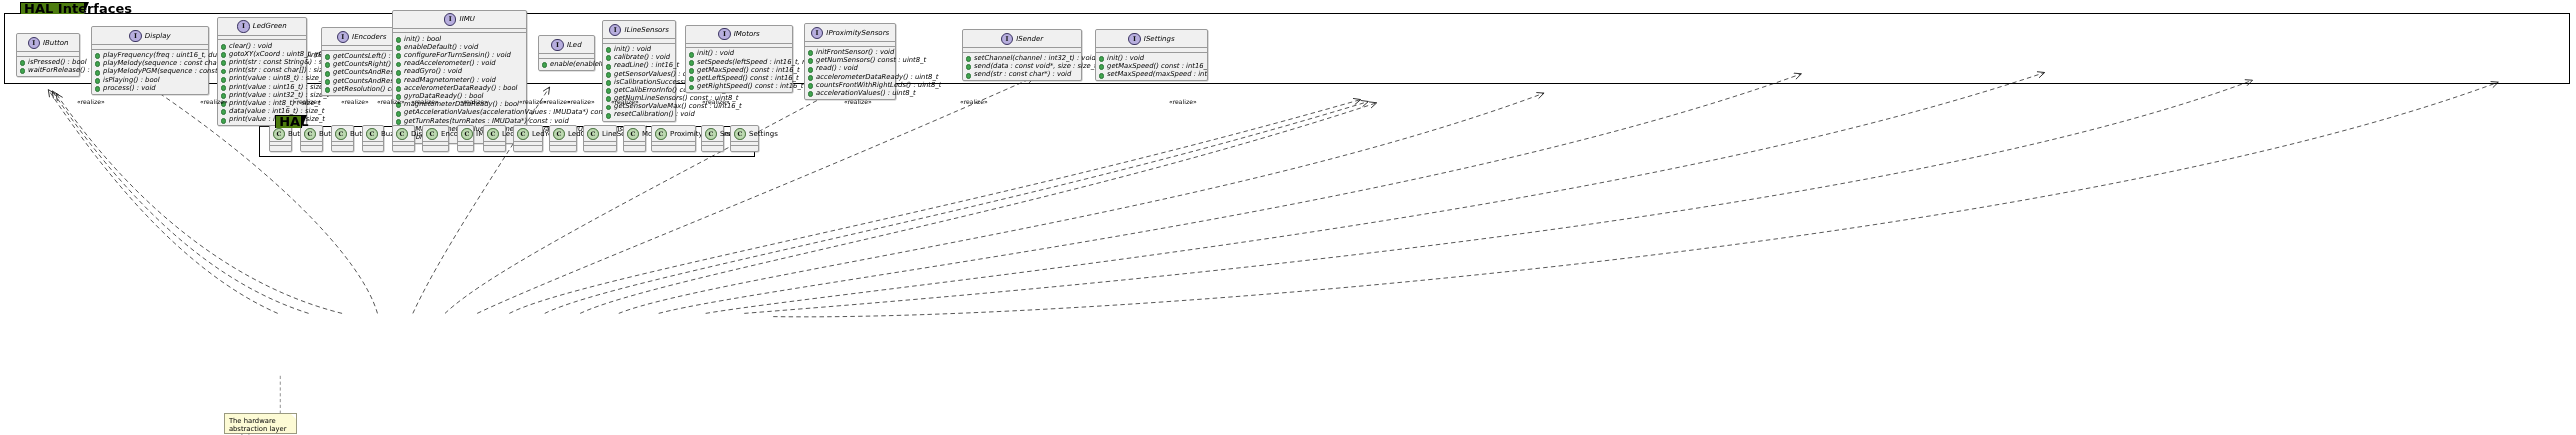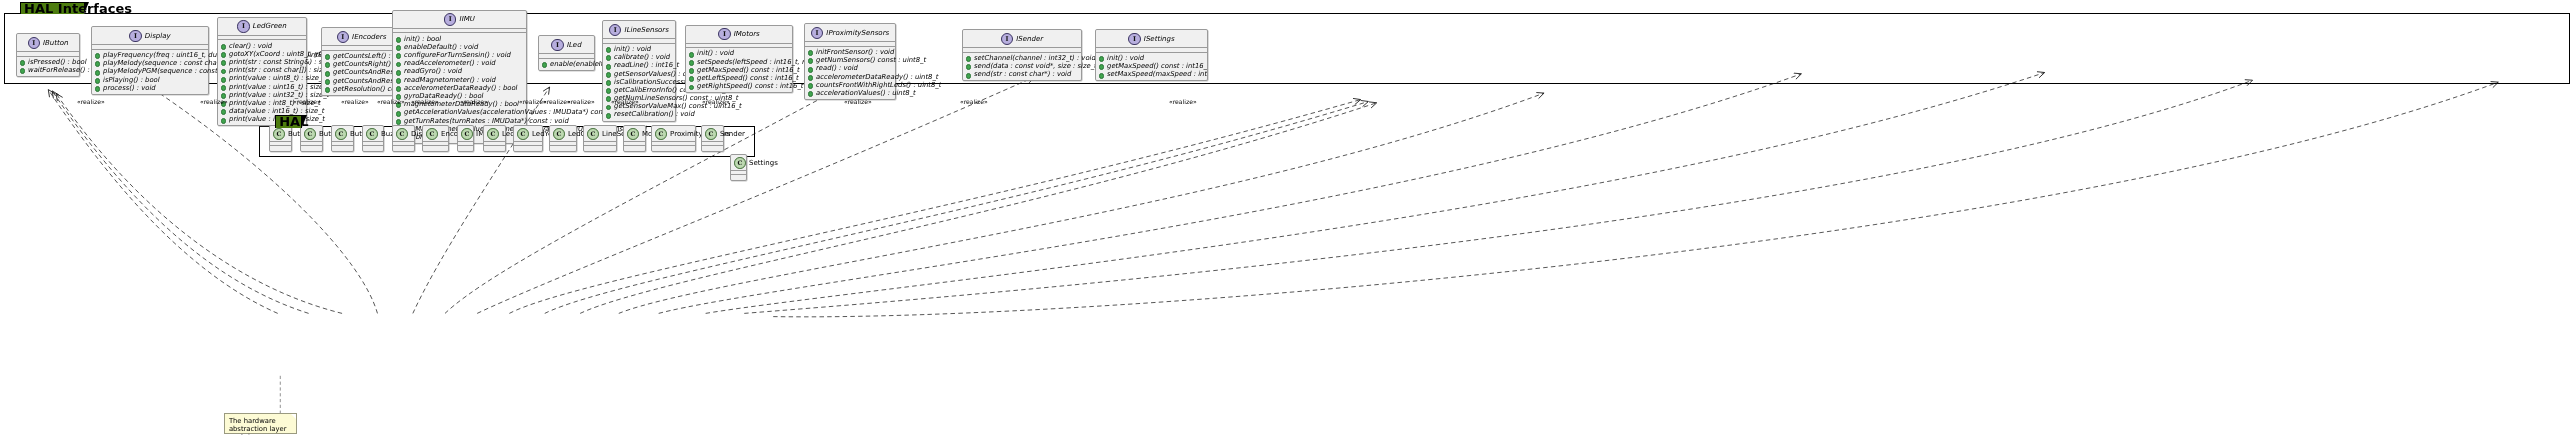--- a/index.html
+++ b/index.html
@@ -762,21 +762,21 @@
 
   <div class="uml cls" style="left:701px; top:125px; width:23px;">
     <div class="hdr">
       <span class="cbadge">C</span>
       <span>Sender</span>
     </div>
     <div class="spacer"></div>
     <div class="ops"></div>
   </div>
 
-  <div class="uml cls" style="left:730px; top:125px; width:17px;margin-top:29px;">
+  <div class="uml cls" style="left:730px; top:125px; width:29px;">
     <div class="hdr">
       <span class="cbadge">C</span>
       <span>Settings</span>
     </div>
     <div class="spacer"></div>
     <div class="ops"></div>
   </div>
 
   <div class="note" style="left:224px; top:413px; width:73px; height:20.6px;">
     <span class="fold"></span>

